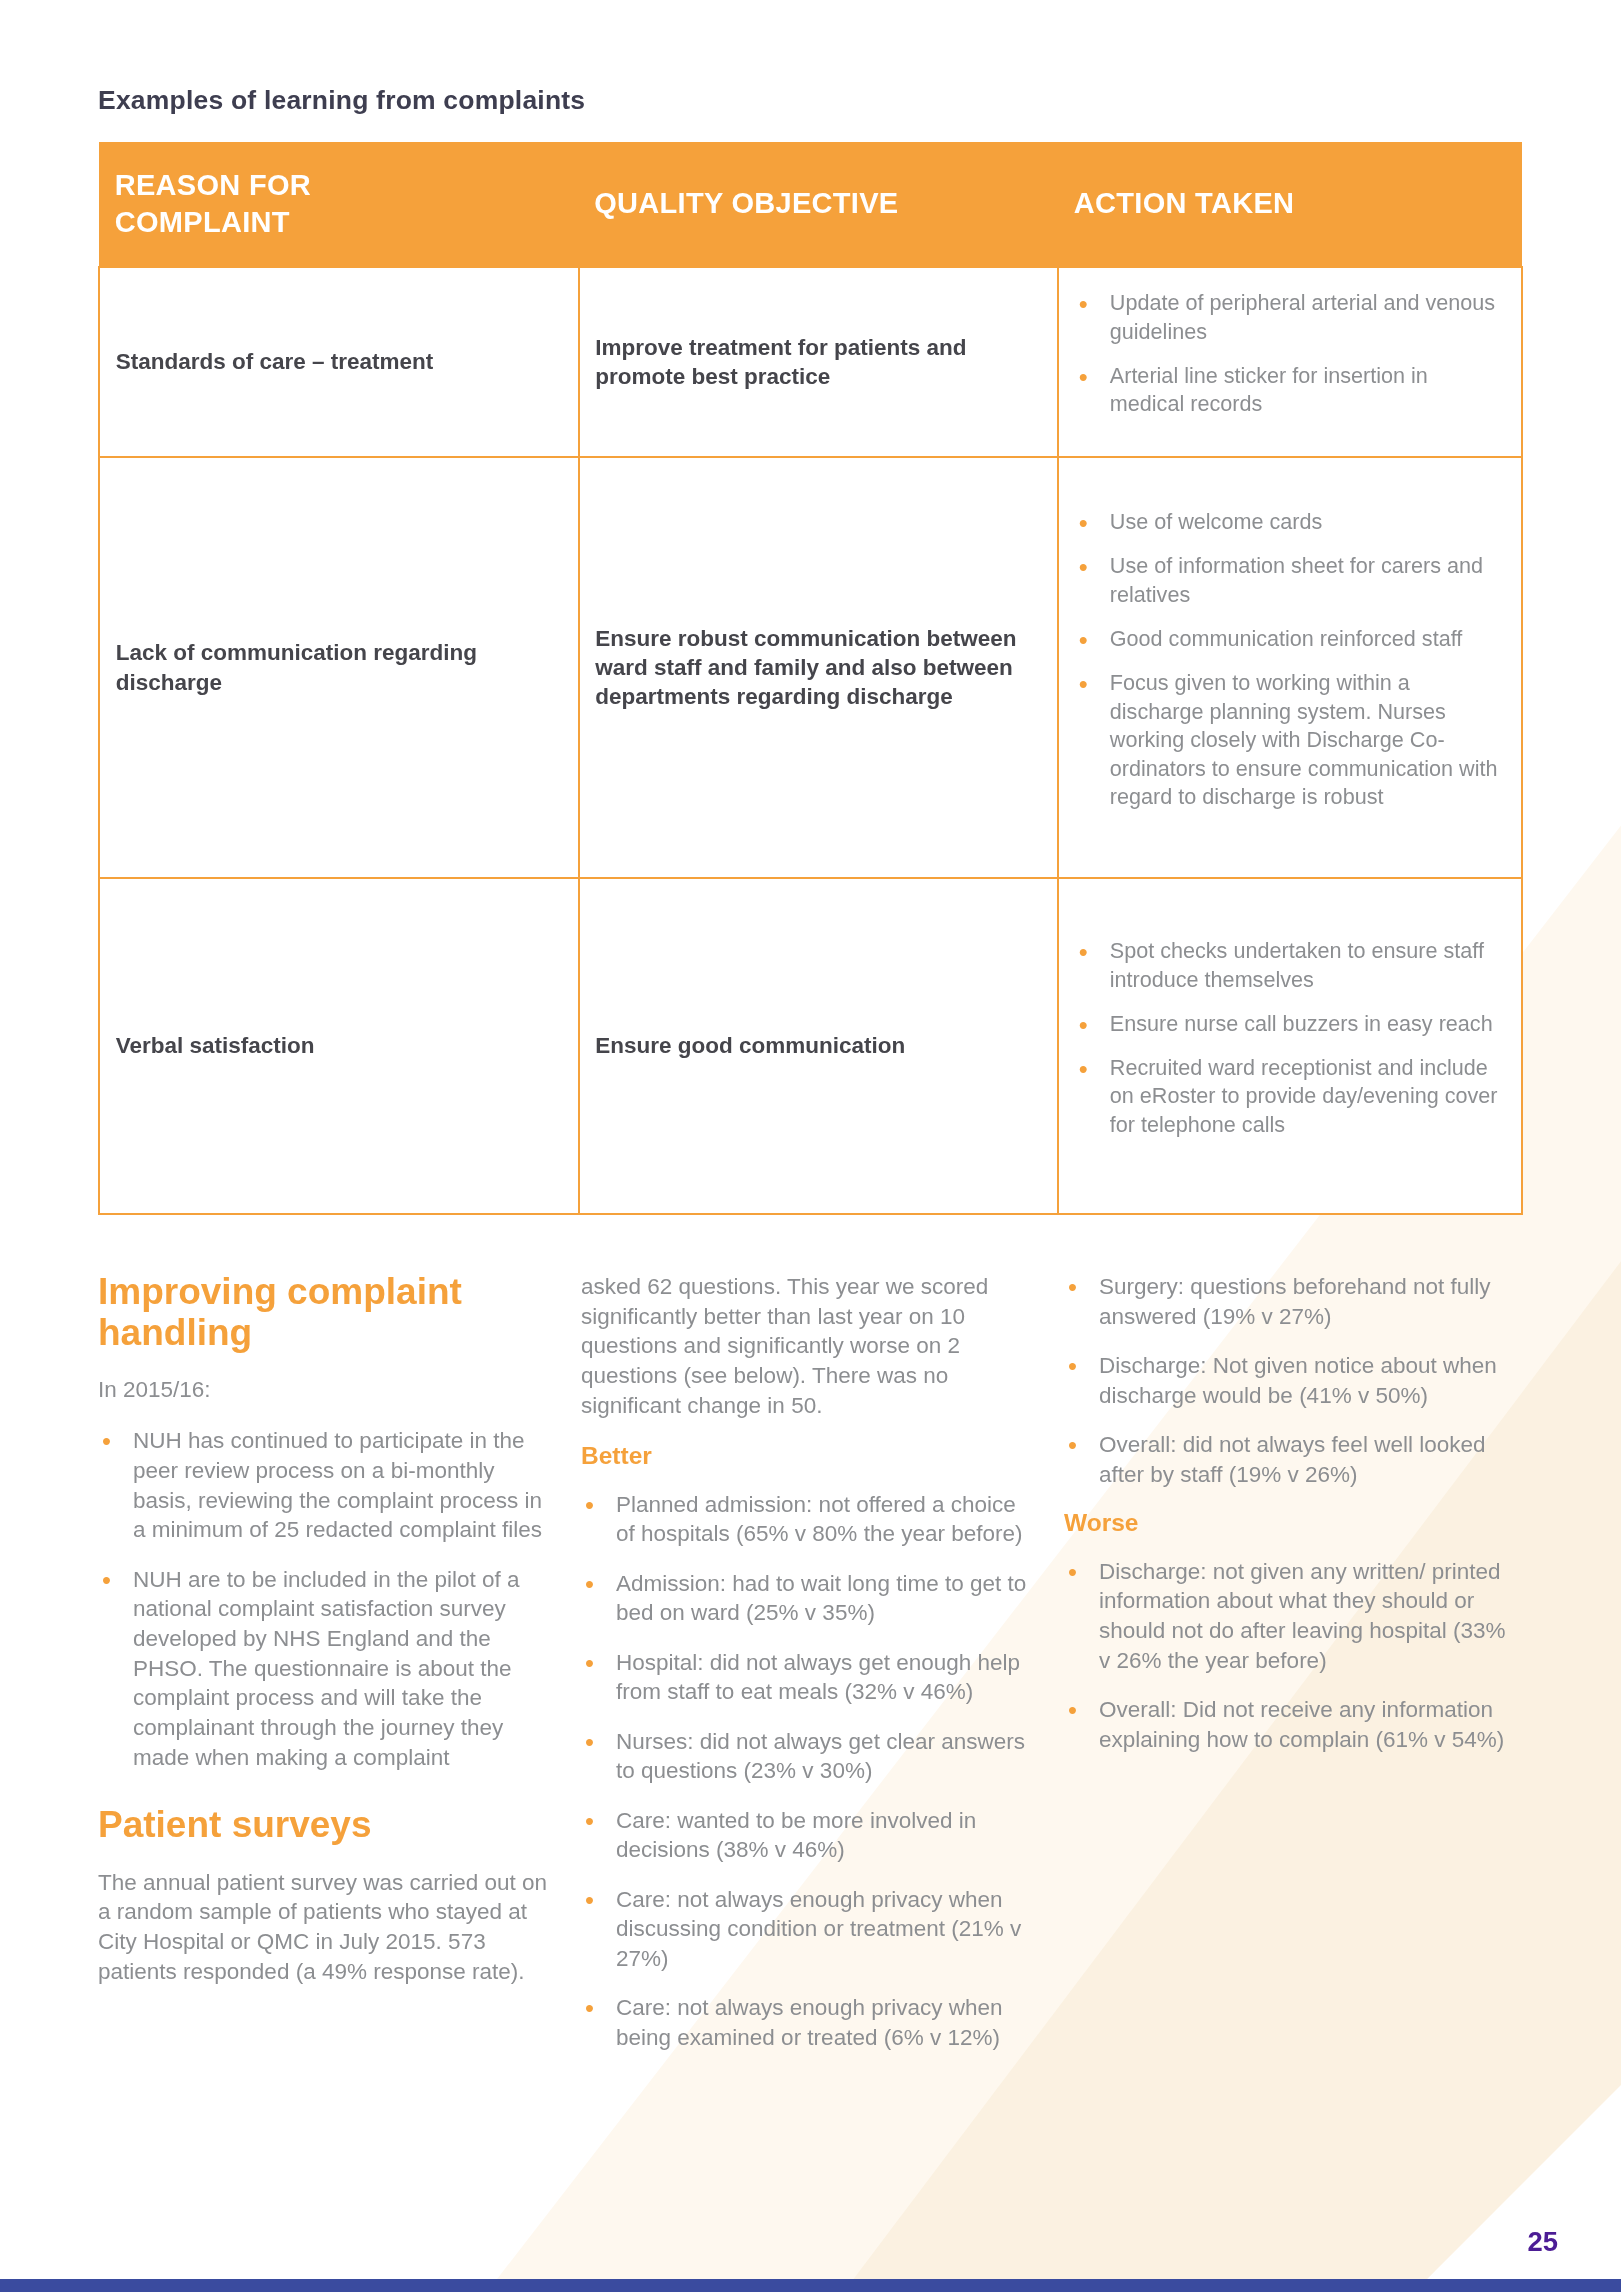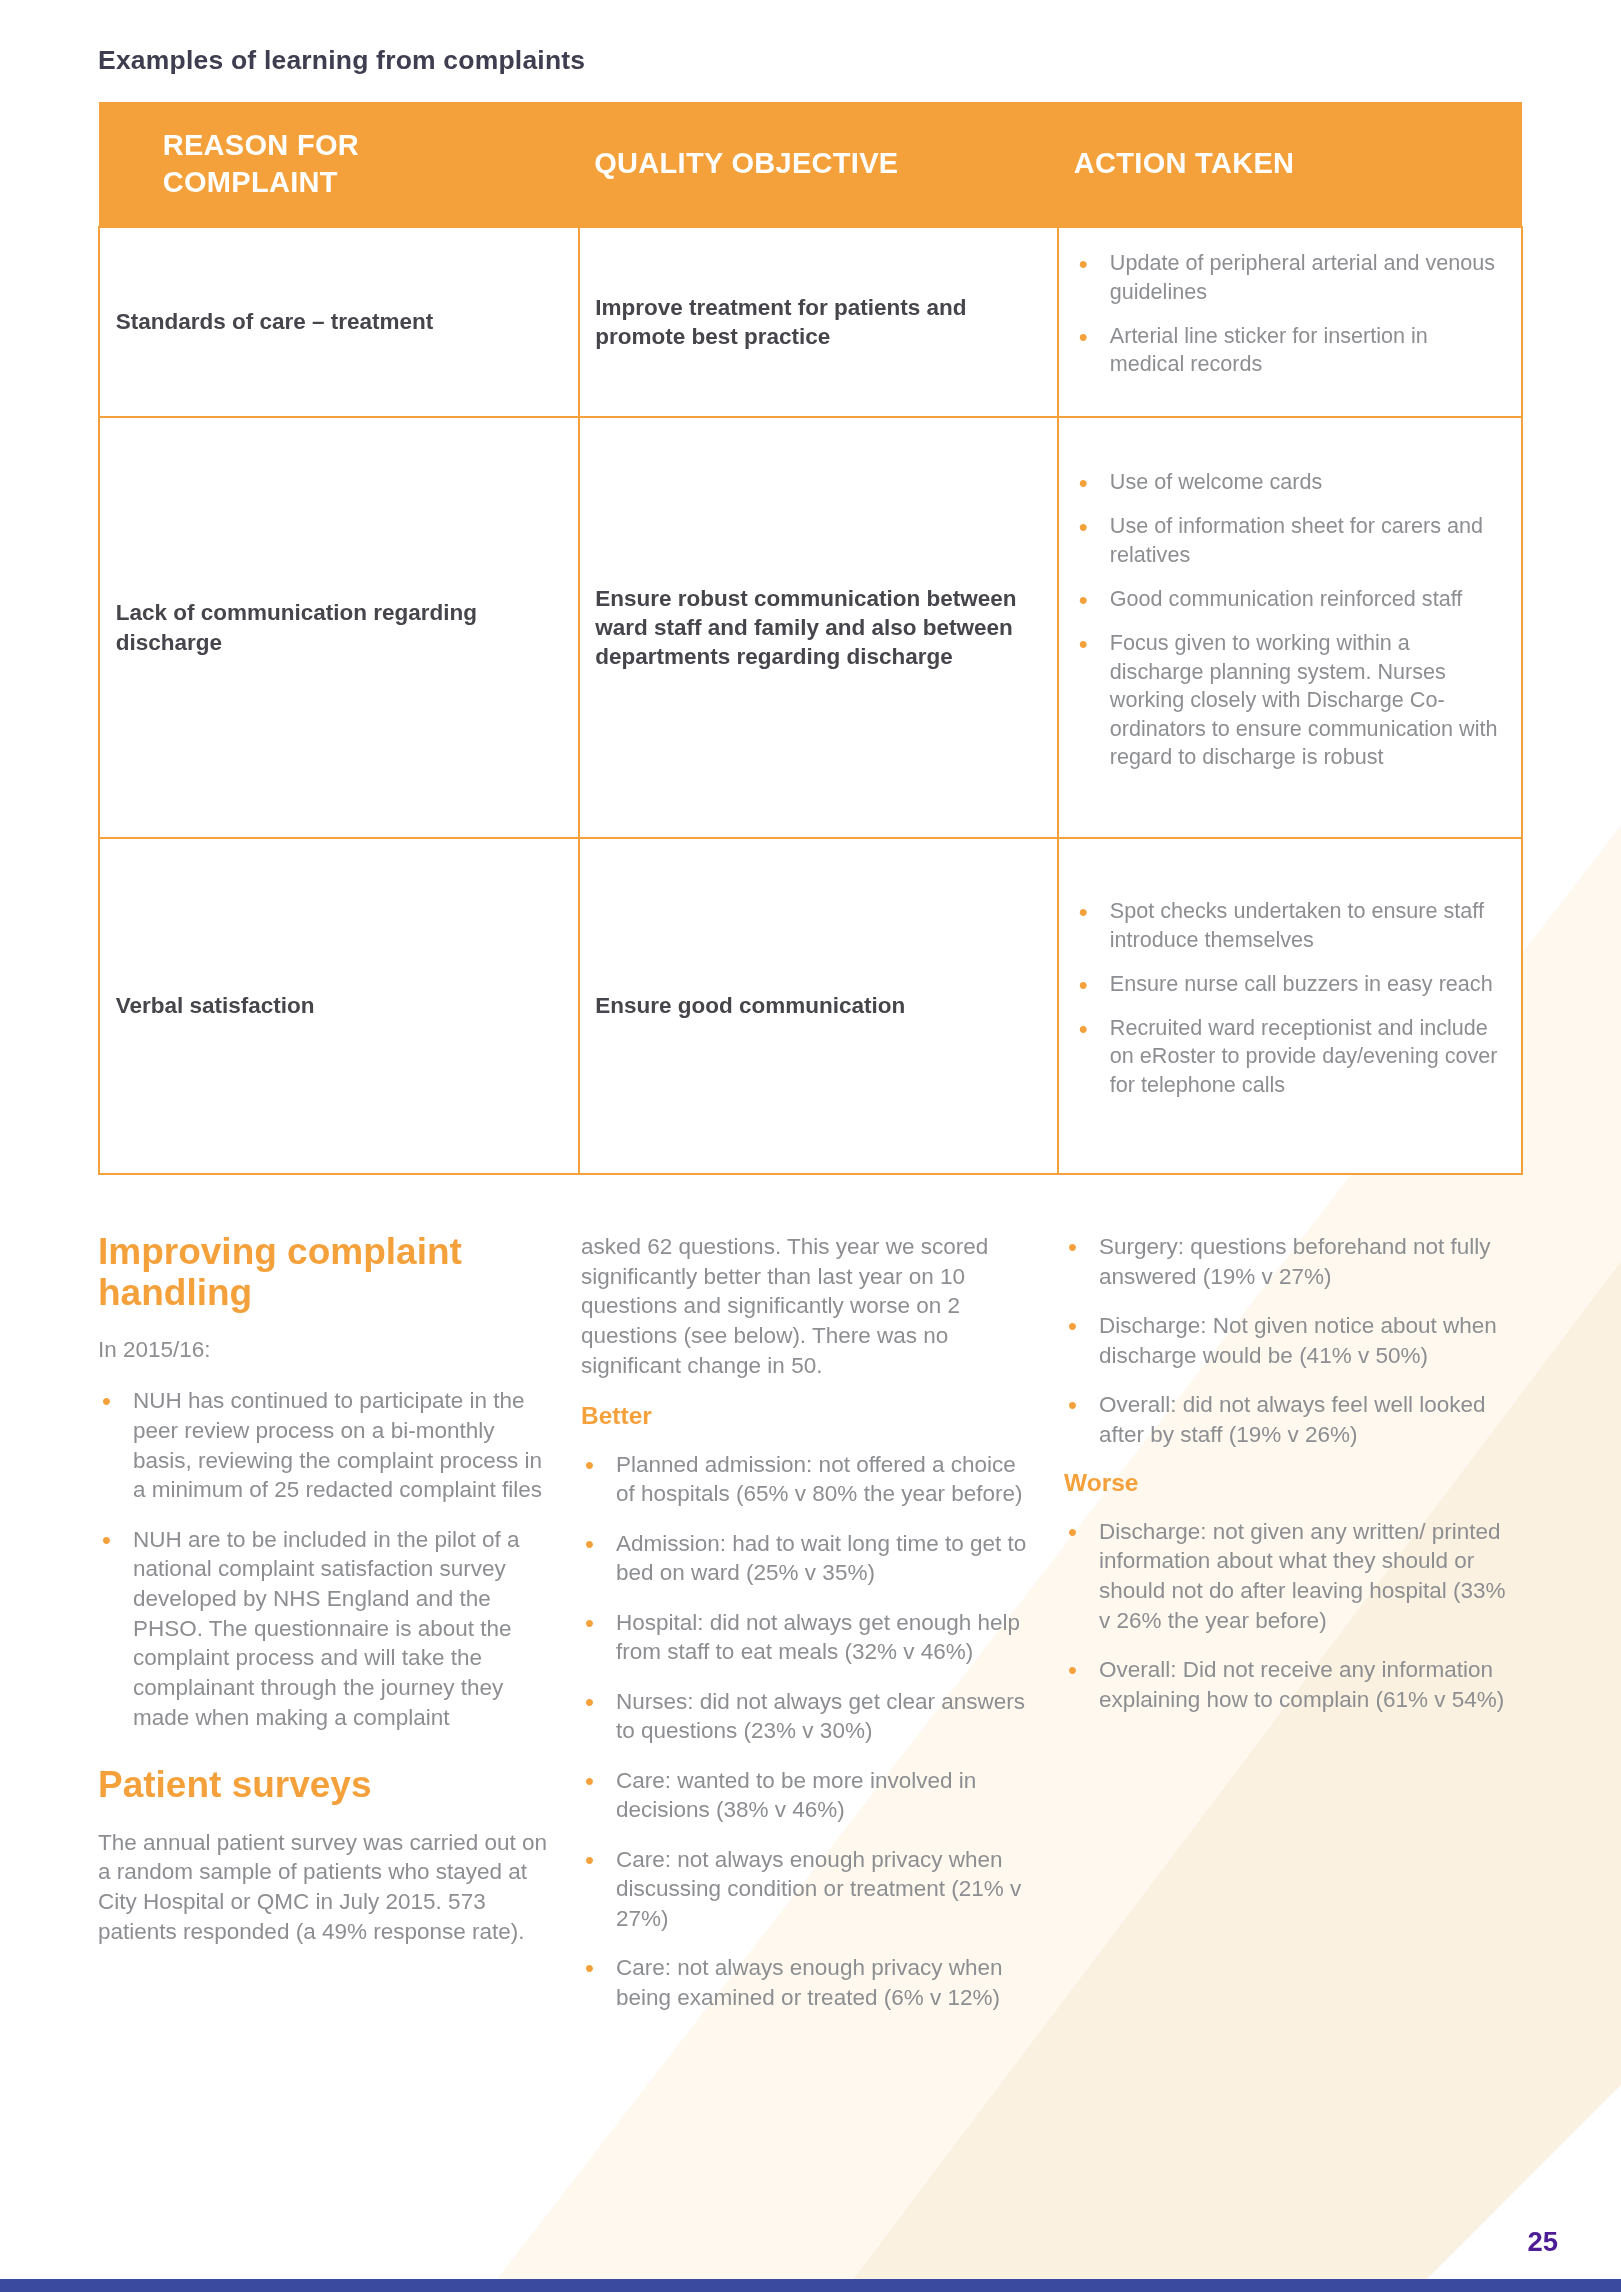--- a/index.html
+++ b/index.html
@@ -10,33 +10,33 @@
     font-family:"Liberation Sans", sans-serif;
     overflow:hidden;
   }
   .wedge { position:absolute; inset:0; z-index:0; }
   .wedge-1 { background:#FEF8EF; clip-path:polygon(100% 36%, 30% 100%, 100% 100%); }
   .wedge-2 { background:#FBF1E1; clip-path:polygon(100% 55%, 52% 100%, 100% 100%); }
   .corner-diamond {
     position:absolute; width:294px; height:294px; right:-147px; bottom:-147px;
     background:#ffffff; transform:rotate(45deg); z-index:1;
   }
-  .content { position:absolute; inset:0; padding:45px 98px 0 98px; z-index:2; }
+  .content { position:absolute; inset:0; padding:85px 98px 0 98px; z-index:2; }
   .title { font-size:26.5px; font-weight:bold; color:#3E3E50; margin-bottom:25.5px; letter-spacing:0.2px; }
 
   table.learning-table { width:100%; border-collapse:collapse; }
   table.learning-table col.c1 { width:33.7%; }
   table.learning-table col.c2 { width:33.7%; }
   table.learning-table col.c3 { width:32.6%; }
   table.learning-table thead th {
     background:#F5A13B; color:#ffffff; font-size:29px; font-weight:bold;
     text-align:left; vertical-align:middle; padding:19.6px 17.6px 19.6px 15.7px; height:125px;
     letter-spacing:0.3px;
   }
-  table.learning-table thead th .hwrap { display:block; max-width:245px; line-height:1.25;margin-left:48px; }
+  table.learning-table thead th .hwrap { display:block; max-width:245px; line-height:1.25; }
   table.learning-table tbody td {
     border:2px solid #F5A13B; background:#ffffff;
     padding:21.6px 17.6px 21.6px 15.7px; vertical-align:middle;
   }
   td.reason, td.objective { font-weight:bold; color:#45454B; font-size:22.5px; line-height:1.3; }
   td.actions { vertical-align:top; padding-left:21.6px; }
   tr.r1 td { height:162px; }
   tr.r2 td { height:421px;margin-left:48px; }
   tr.r3 td { height:336px; }
 

